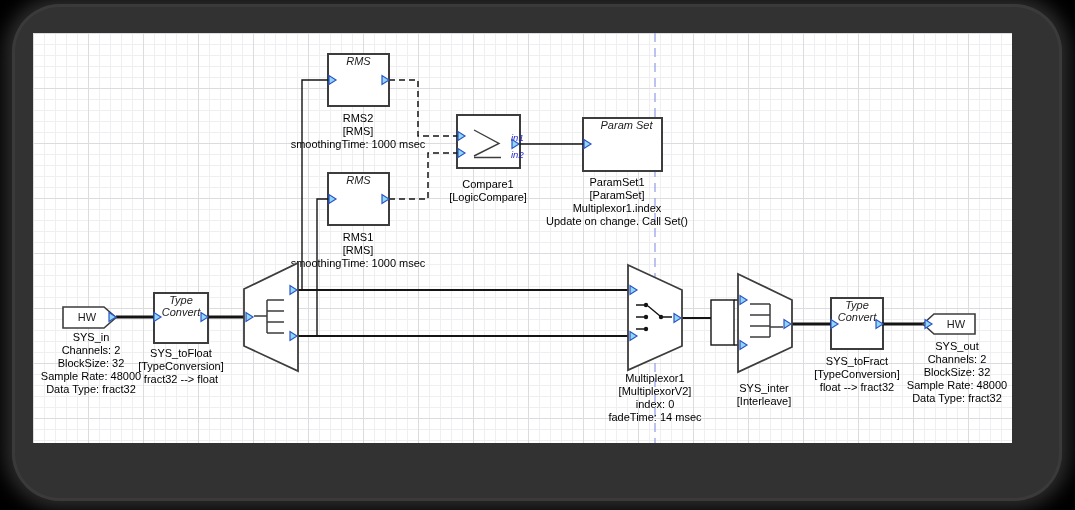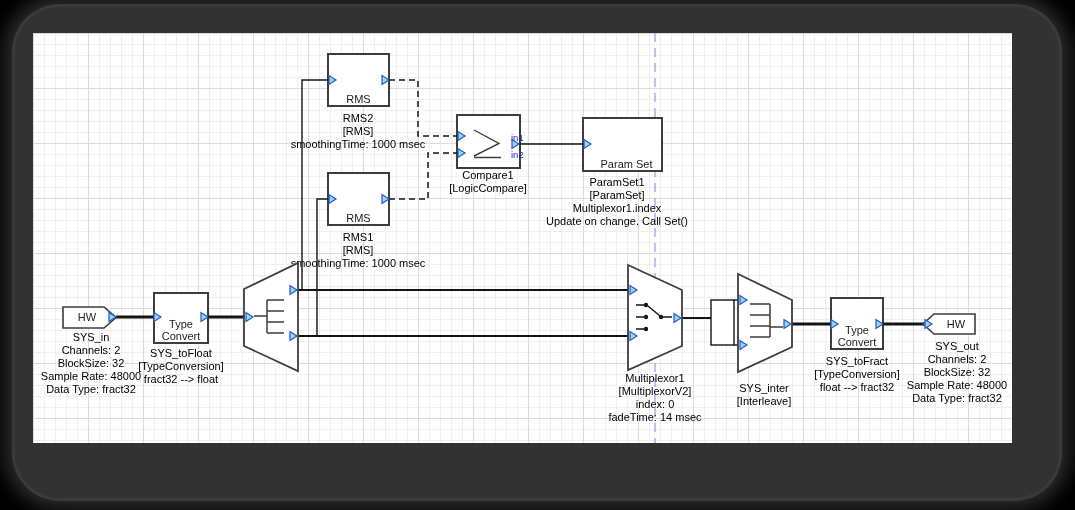--- a/index.html
+++ b/index.html
@@ -18,22 +18,22 @@
     background-image:
       linear-gradient(to right,#dcdce0 1px,transparent 1px),
       linear-gradient(to bottom,#dcdce0 1px,transparent 1px),
       linear-gradient(to right,#efeff1 1px,transparent 1px),
       linear-gradient(to bottom,#efeff1 1px,transparent 1px);
     background-size:55px 55px,55px 55px,11px 11px,11px 11px;
   }
   svg.lay{position:absolute;left:0;top:0;width:979px;height:410px;pointer-events:none;}
   .block{
     position:absolute;background:#fff;border:2px solid #3d3d3d;box-sizing:border-box;
-    display:flex;align-items:flex-end;justify-content:center;text-align:center;
-    font-size:11px;line-height:12px;color:#1c1c1c;z-index:2;
+    display:flex;align-items:flex-start;justify-content:center;text-align:center;
+    font-size:11px;line-height:12px;color:#1c1c1c;z-index:2;font-style:italic;
   }
   .cap{
     position:absolute;width:230px;margin-left:-115px;text-align:center;
     font-size:11px;line-height:13px;color:#000;z-index:2;white-space:nowrap;
   }
   .portlabel{
     position:absolute;font-size:9.5px;color:#1f1fd0;line-height:10px;z-index:3;margin-left:43px;
   }
   .z1{z-index:1}.z3{z-index:3}
   text{font-family:"Liberation Sans", sans-serif;}
@@ -94,21 +94,21 @@
     <div>[RMS]</div>
     <div>smoothingTime: 1000 msec</div>
   </div>
 
   <div class="cap" style="left:325px;top:198px">
     <div>RMS1</div>
     <div>[RMS]</div>
     <div>smoothingTime: 1000 msec</div>
   </div>
 
-  <div class="cap" style="left:455px;top:136px">
+  <div class="cap" style="left:455px;top:145px">
     <div>Compare1</div>
     <div>[LogicCompare]</div>
   </div>
 
   <div class="cap" style="left:584px;top:143px">
     <div>ParamSet1</div>
     <div>[ParamSet]</div>
     <div>Multiplexor1.index</div>
     <div>Update on change. Call Set()</div>
   </div>

